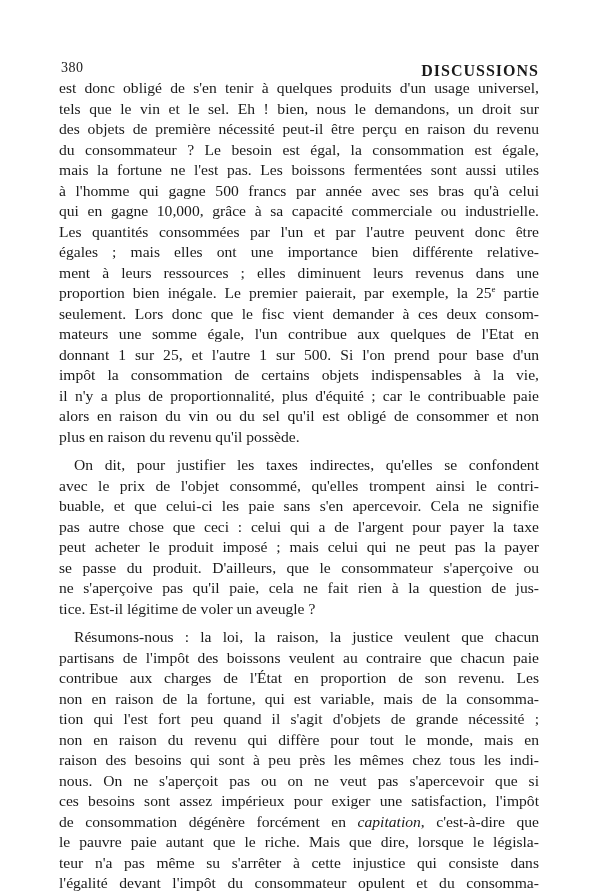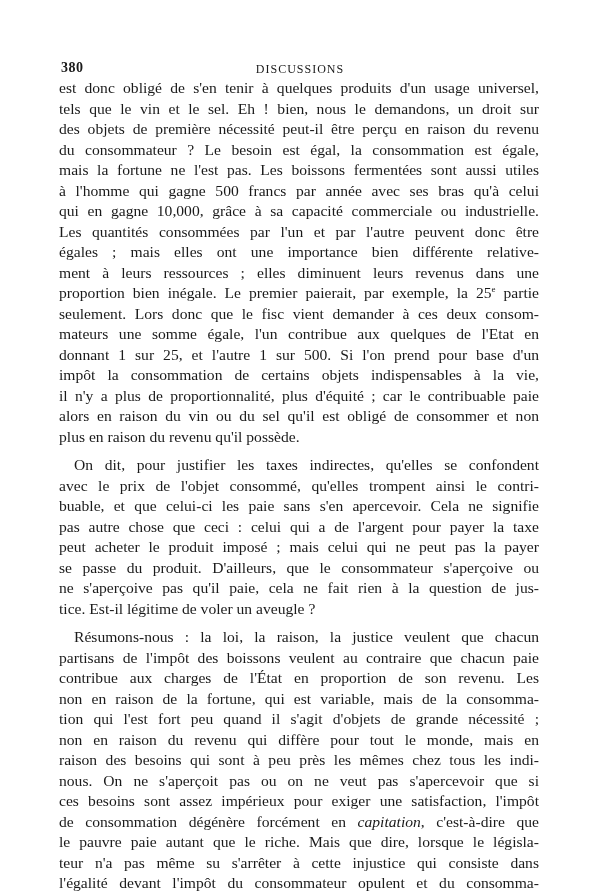--- a/index.html
+++ b/index.html
@@ -3,22 +3,22 @@
   <meta charset="utf-8">
   <style>
     html, body { margin: 0; padding: 0; }
     body {
       width: 600px; height: 895px; background: #ffffff; position: relative;
       overflow: hidden; color: #1a1a1a;
       font-family: "Liberation Serif", "DejaVu Serif", serif;
     }
     .page { position: absolute; left: 0; top: 0; width: 600px; height: 895px; }
     .running-head { position: absolute; top: 60px; left: 61px; width: 478px; height: 16px; }
-    .page-number { position: absolute; left: 0; top: 0; font-size: 14px; font-weight: bold; letter-spacing: 0.5px; }
-    .section-title { position: absolute; left: 0; right: 0; top: 2px; text-align: center; font-size: 12px; font-weight: normal; letter-spacing: 1px; }
+    .page-number { position: absolute; left: 0; top: 0; font-size: 14px; font-weight: normal; letter-spacing: 0.5px; }
+    .section-title { position: absolute; left: 0; right: 0; top: 2px; text-align: right; font-size: 16px; font-weight: bold; letter-spacing: 1px; }
     .body { position: absolute; left: 59px; top: 78px; width: 480px; }
     .line {
       display: block; height: 20.5px; line-height: 20.5px; font-size: 15.6px;
       text-align: justify; text-align-last: justify; white-space: nowrap;
       overflow: visible;
     }
     .line.last { text-align-last: left; }
     .line.indent { text-indent: 15px; margin-top: 8px; }
     .it { font-style: italic; }
     sup { font-size: 9px; line-height: 0; vertical-align: 6px; }

